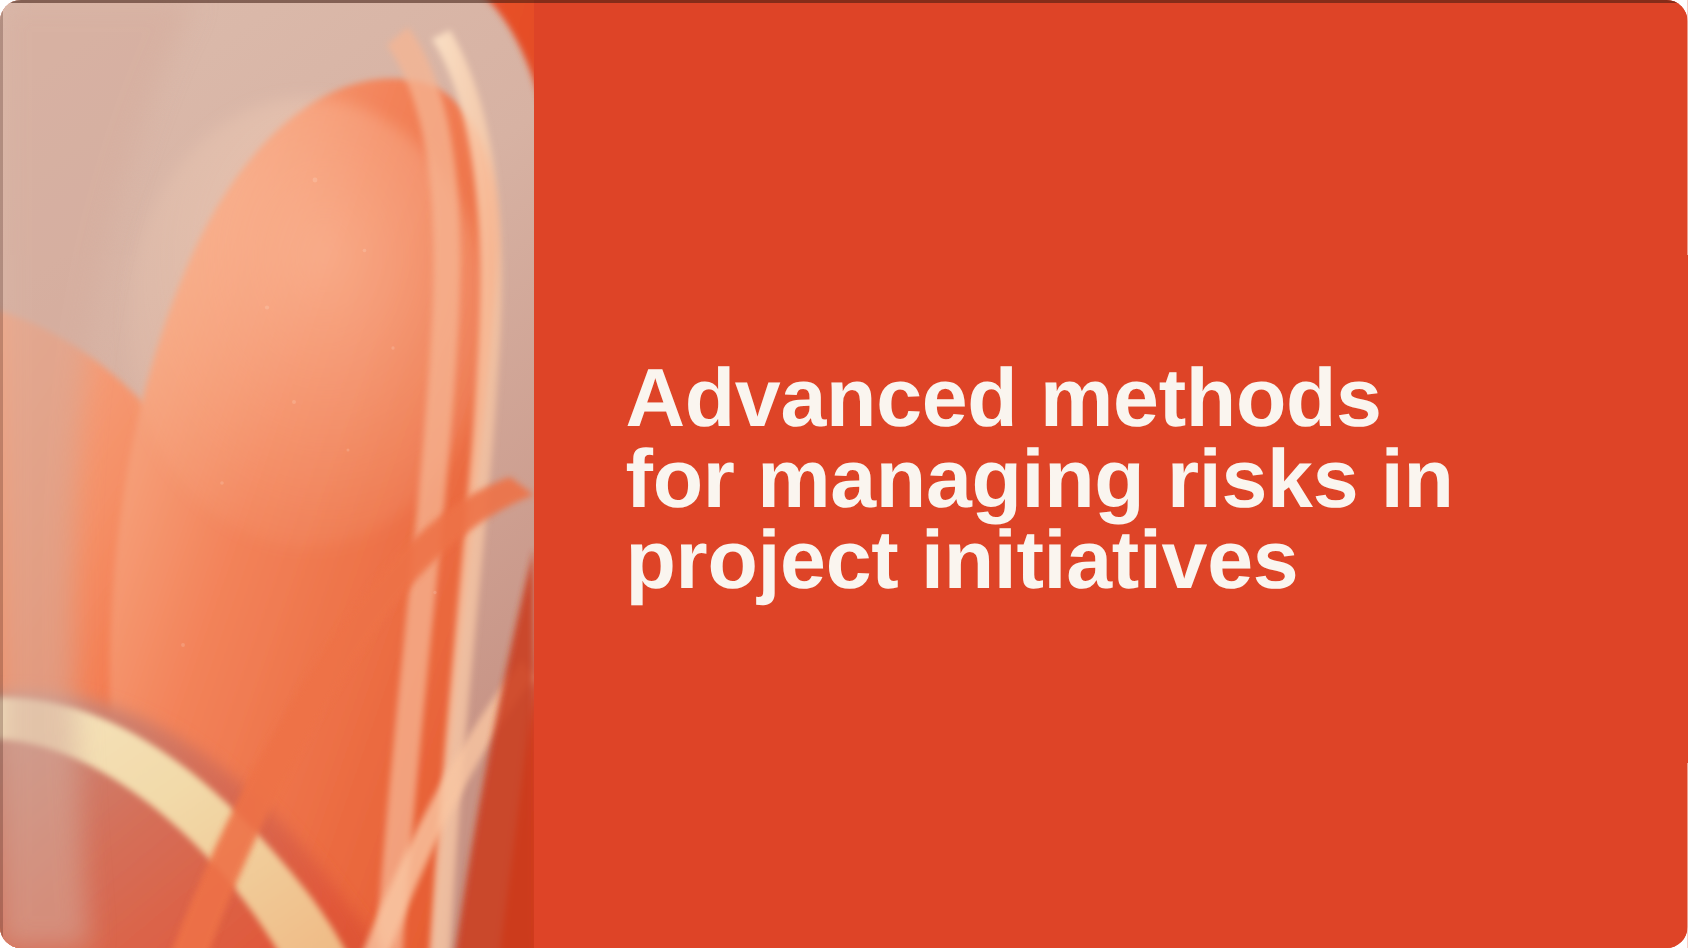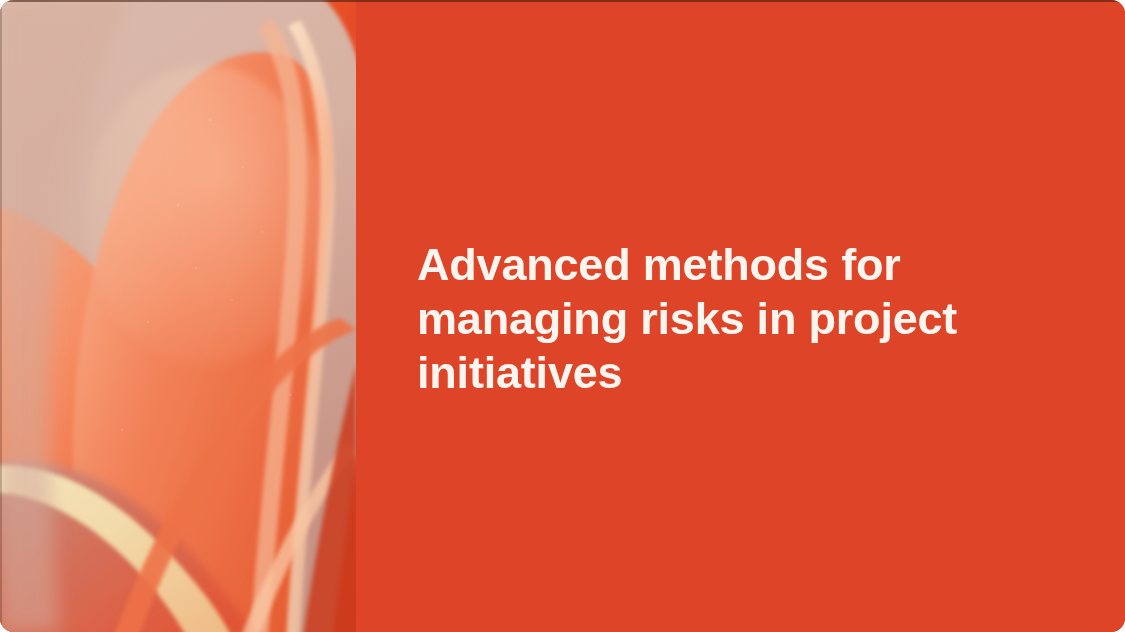--- a/index.html
+++ b/index.html
@@ -76,21 +76,21 @@
     position: absolute;
     left: 417px;
     top: 238px;
     width: 580px;
     z-index: 5;
   }
 
   .slide-title {
     font-family: "Liberation Sans", sans-serif;
     font-weight: bold;
-    font-size: 45px;
+    font-size: 55px;
     line-height: 54px;
     letter-spacing: -0.2px;
     color: #FAF5EF;
     white-space: pre-line;
   }
 </style>
 </head>
 <body>
 
 <div id="slide">

